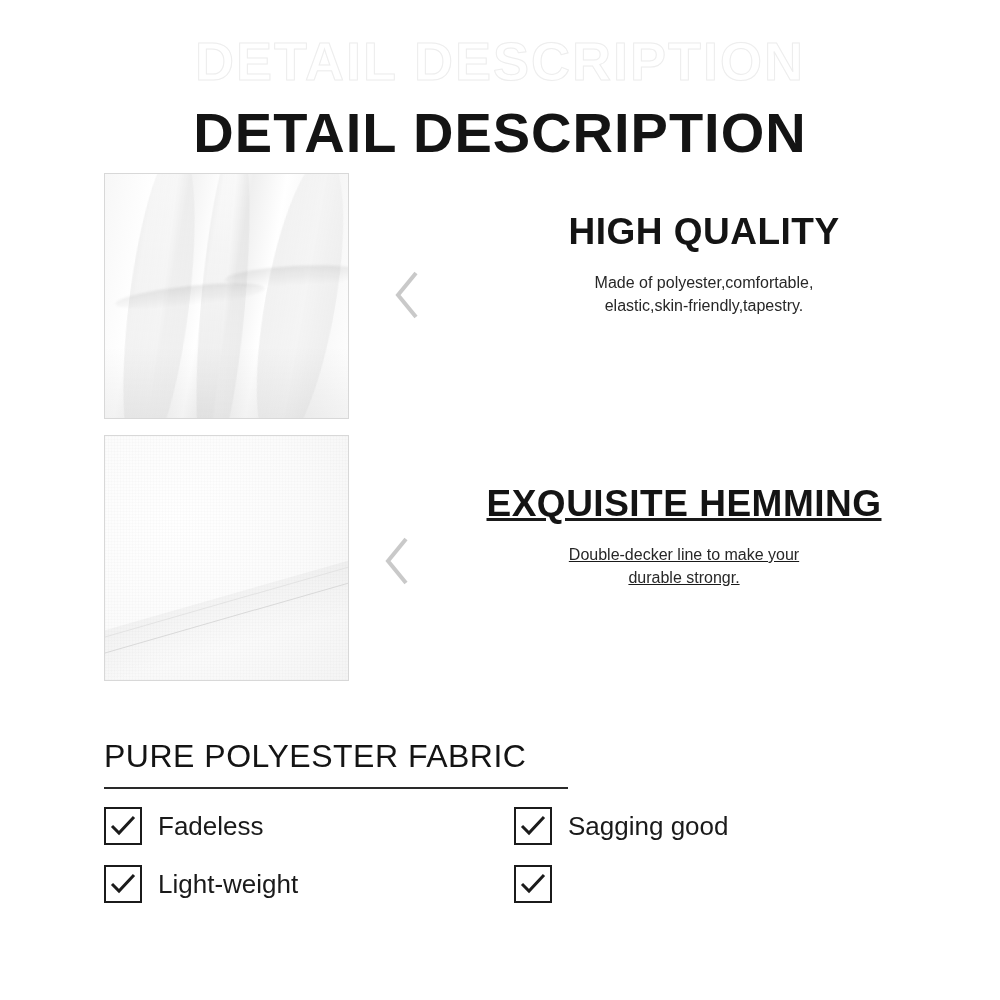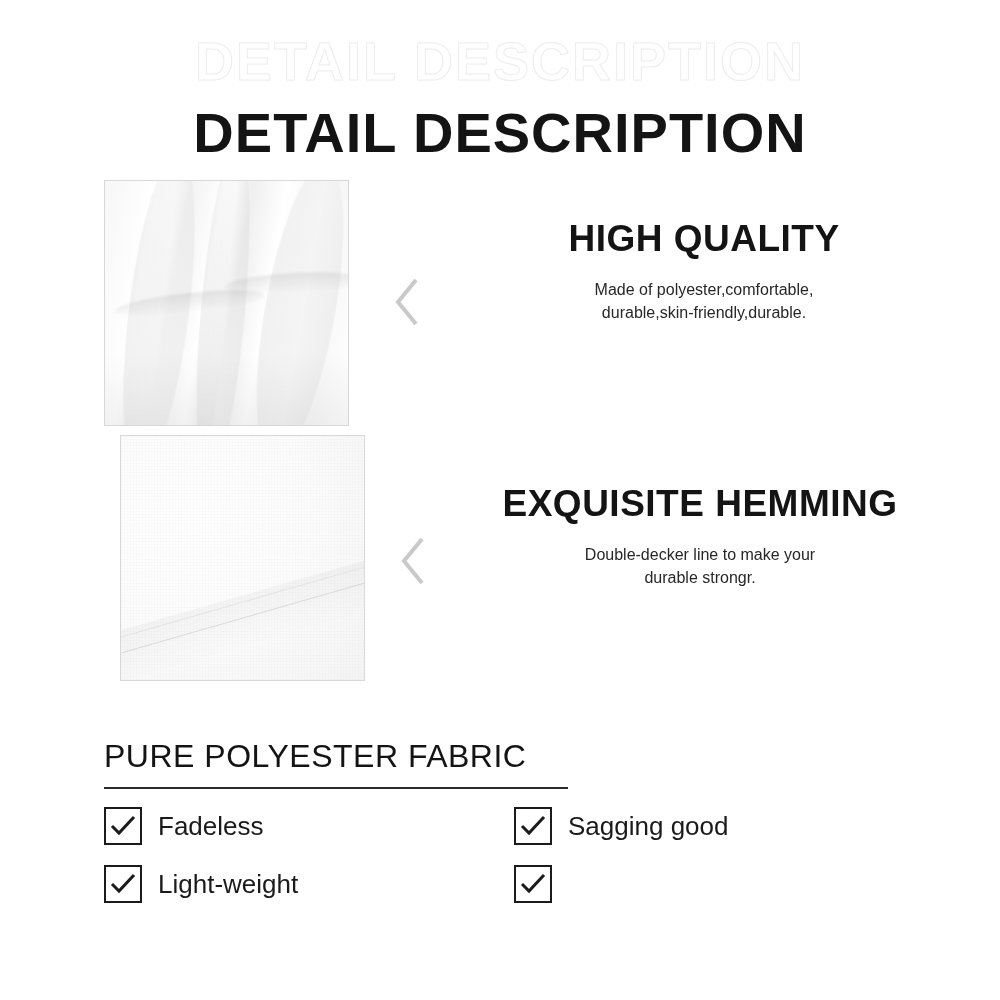--- a/index.html
+++ b/index.html
@@ -46,22 +46,22 @@
     color: #141414;
     white-space: nowrap;
   }
 
   
   .feature-row {
     position: absolute;
     display: flex;
     align-items: flex-start;
   }
-  #row-quality { top: 180px; left: 104px; gap: 10px; }
-  #row-hemming { top: 435px; left: 120px; }
+  #row-quality { top: 173px; left: 104px; gap: 10px; }
+  #row-hemming { top: 435px; left: 104px; text-decoration: underline; }
 
   .photo {
     width: 245px;
     height: 246px;
     border: 1px solid #d8d8d8;
     box-sizing: border-box;
     position: relative;
     overflow: hidden;
     background: #fdfdfd;
     flex: none;
@@ -232,21 +232,21 @@
   </div>
   <div class="chevron">
     <svg width="30" height="52" viewBox="0 0 30 52" aria-hidden="true">
       <polyline points="24,4 6,26 24,48" fill="none" stroke="currentColor" stroke-width="4"></polyline>
     </svg>
   </div>
   <div class="feature-text">
     <h2 class="feature-title">HIGH QUALITY</h2>
     <p class="feature-desc">
       <span>Made of polyester,comfortable,</span>
-      <span>durable,skin-friendly,durable.</span>
+      <span>elastic,skin-friendly,tapestry.</span>
     </p>
   </div>
 </div>
 
 <div class="feature-row" id="row-hemming">
   <div class="photo hem">
     <div class="hem-weave"></div>
     <div class="hem-band"></div>
     <div class="hem-diag"></div>
     <div class="hem-diag second"></div>

